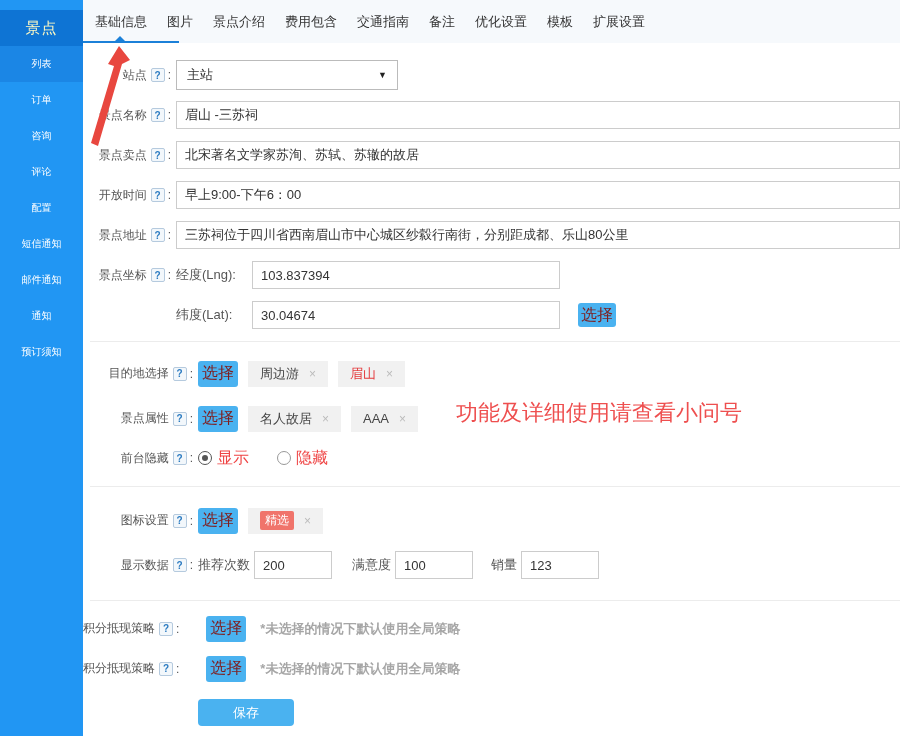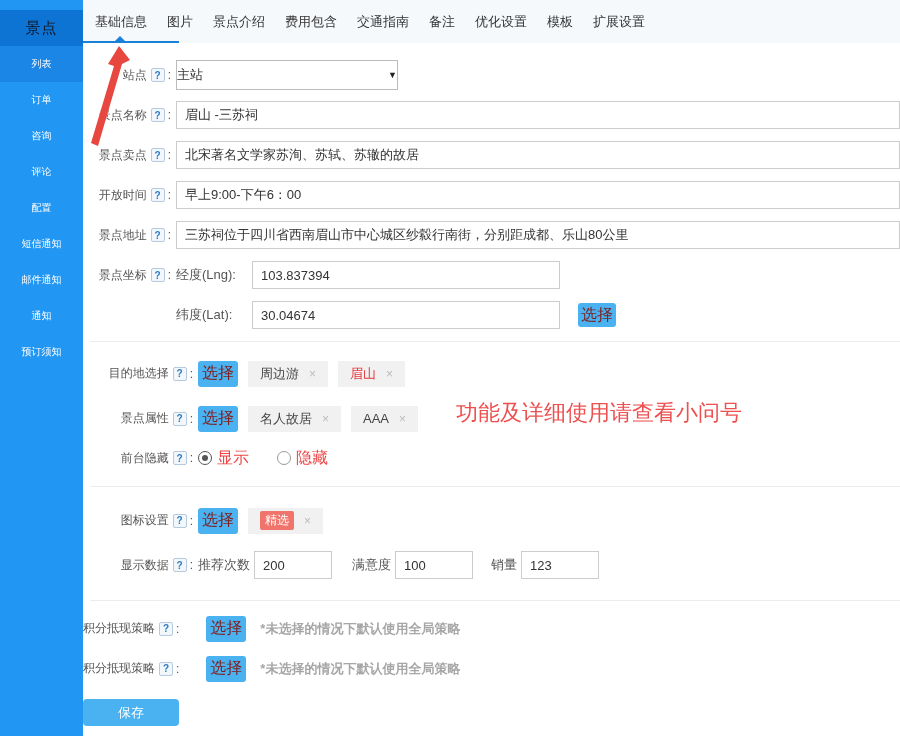--- a/index.html
+++ b/index.html
@@ -3,21 +3,21 @@
 <meta charset="utf-8">
 <style>
   * { box-sizing: border-box; margin: 0; padding: 0; }
   html,body { background:#fff; }
   body { font-family: "Liberation Sans", "DejaVu Sans", sans-serif; }
   .page { position: relative; width: 900px; height: 736px; overflow: hidden; background:#fff; }
 
   
   .sidebar { position:absolute; left:0; top:0; width:83px; height:736px; background:#2196f3; padding-top:10px; z-index:1; }
   .side-title { height:36px; display:flex; align-items:center; justify-content:center;
-                background:#0e74d4; color:#0f172a; font-size:15px; letter-spacing:1px; cursor:pointer; }
+                background:#0e74d4; color:#fef9c3; font-size:15px; letter-spacing:1px; cursor:pointer; }
   .side-item { height:36px; display:flex; align-items:center; justify-content:center;
                color:#fff; font-size:10px; cursor:pointer; white-space:nowrap; }
   .side-item.sel { background:#1b86e5; }
 
   
   .main { margin-left:83px; }
   .tabbar { height:43px; background:#f6f9fc; display:flex; align-items:stretch; padding-left:2px; }
   .tab { position:relative; display:flex; align-items:center; padding:0 10px; font-size:13px;
          color:#333; cursor:pointer; white-space:nowrap;justify-content:flex-end; }
   .tab.active::before { content:""; position:absolute; left:-4px; right:-22px; bottom:0; height:2px; background:#1b80d8; }
@@ -38,21 +38,21 @@
        border-radius:2px; margin:0 3px 0 4px; cursor:pointer; flex:none; }
   .colon { color:#555; }
 
   input.txt { height:28px; border:1px solid #ccc; padding:0 8px; font-size:13px; color:#333;
               font-family:inherit; outline:none; background:#fff; }
   .winput { width:745px; }
   .cinput { width:308px; }
   .ninput { width:78px; }
 
   .select { width:222px; height:30px; border:1px solid #bbb; background:#fff; display:flex;
-            align-items:center; padding:0 0; font-size:13px; color:#333; cursor:pointer; }
+            align-items:center; padding:0 10px; font-size:13px; color:#333; cursor:pointer; }
   .select .arr { margin-left:auto; font-size:9px; color:#222; }
 
   .sub { flex:0 0 70px; font-size:13px; color:#555; margin-right:6px; white-space:nowrap; }
   .btn-sm { width:40px; height:26px; background:#4ab2f0; color:#7f1d1d; border:none; border-radius:3px;
             font-size:16px; font-family:inherit; cursor:pointer; flex:none; }
   .btn-coord { width:38px; height:24px; margin-left:18px; }
   .btn-strategy { margin-left:22px; }
 
   .tag { display:inline-flex; align-items:center; background:#f1f1f1; height:26px; padding:0 12px;
          margin-left:10px; font-size:13px; color:#444; white-space:nowrap;text-align:right; }
@@ -73,21 +73,21 @@
 
   .note { font-size:13px; color:#a6a6a6; margin-left:14px; white-space:nowrap;font-weight:bold; }
 
   .divider { border-top:1px solid #ececec; margin-left:7px; }
   .div1 { margin-top:5px;  margin-bottom:18px; }
   .div2 { margin-top:19px; margin-bottom:20px; }
   .div3 { margin-top:21px; margin-bottom:14px; }
   .mb18 { margin-bottom:18px; } .mb17 { margin-bottom:17px; } .mb13 { margin-bottom:13px; }
   .rrow { display:flex; align-items:center; height:18px; }
 
-  .save-row { margin-top:17px; }
+  .save-row { padding-left:115px; margin-top:17px; }
   .btn-save { width:96px; height:27px; background:#4ab2f0; color:#fff; border:none; border-radius:4px;
               font-size:13px; font-family:inherit; cursor:pointer; }
 
   
   .annotation { position:absolute; left:456px; top:398px; color:#ee4f4f; font-size:22px;
                 font-family:"Liberation Serif","DejaVu Serif",serif; white-space:nowrap; z-index:3; }
   .arrow-svg { position:absolute; left:86px; top:44px; z-index:3; }
 </style>
 </head>
 <body>

